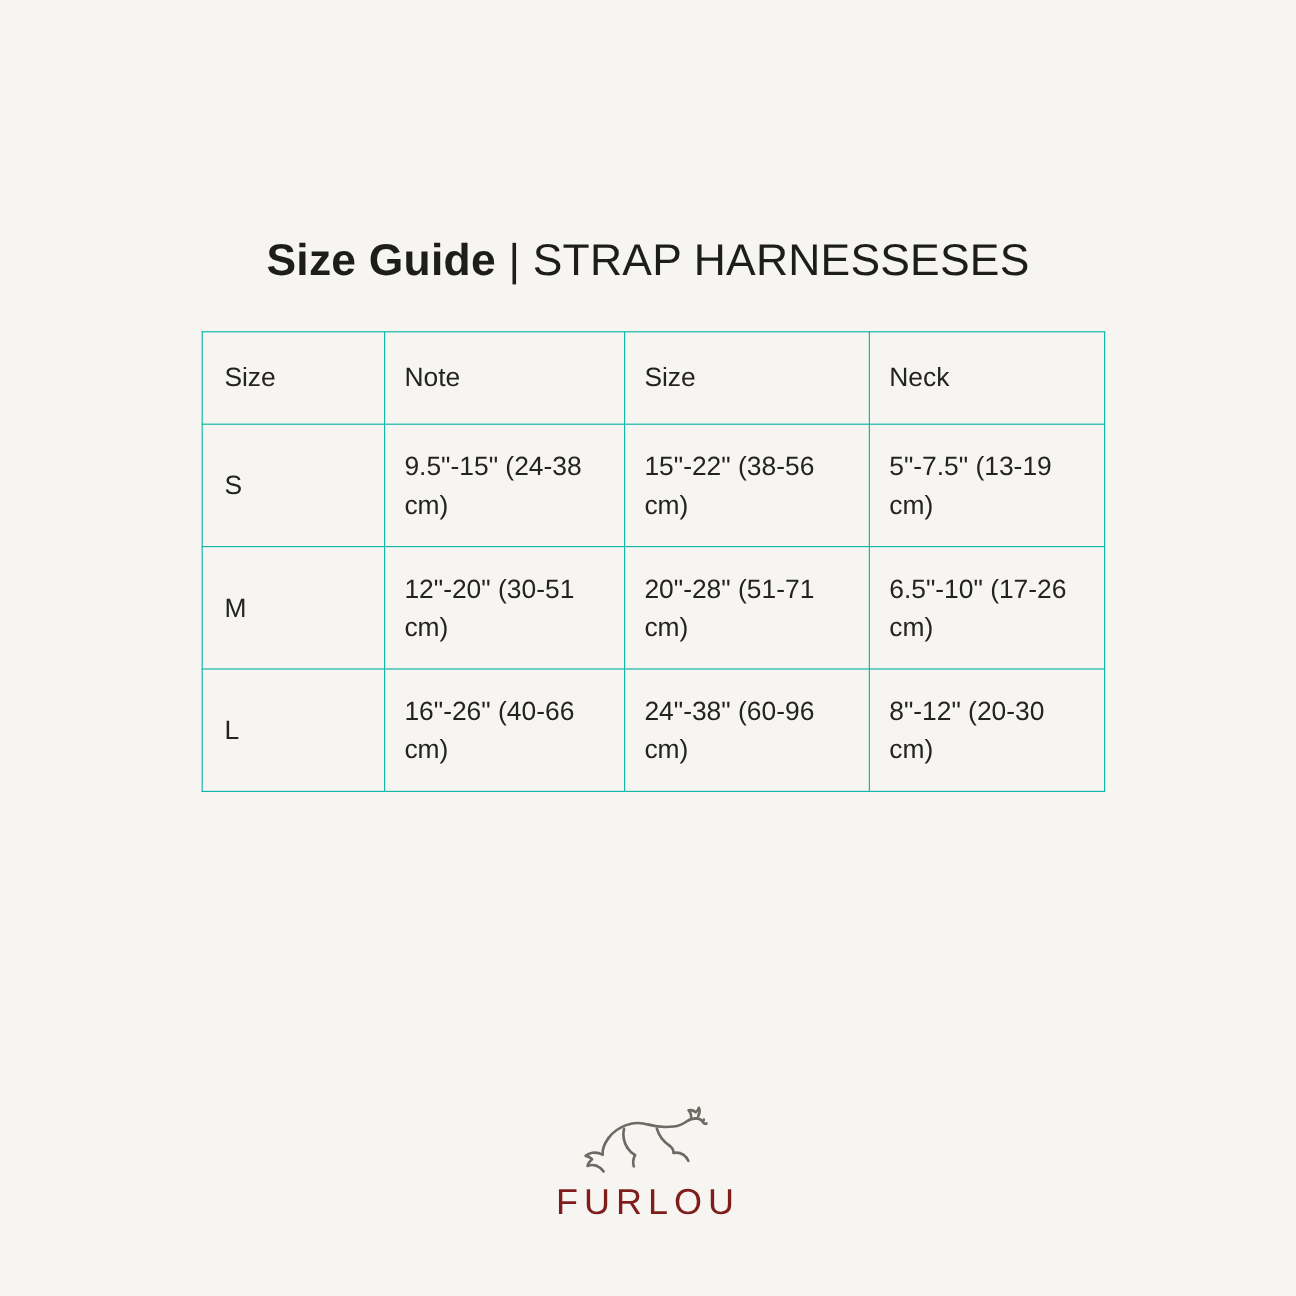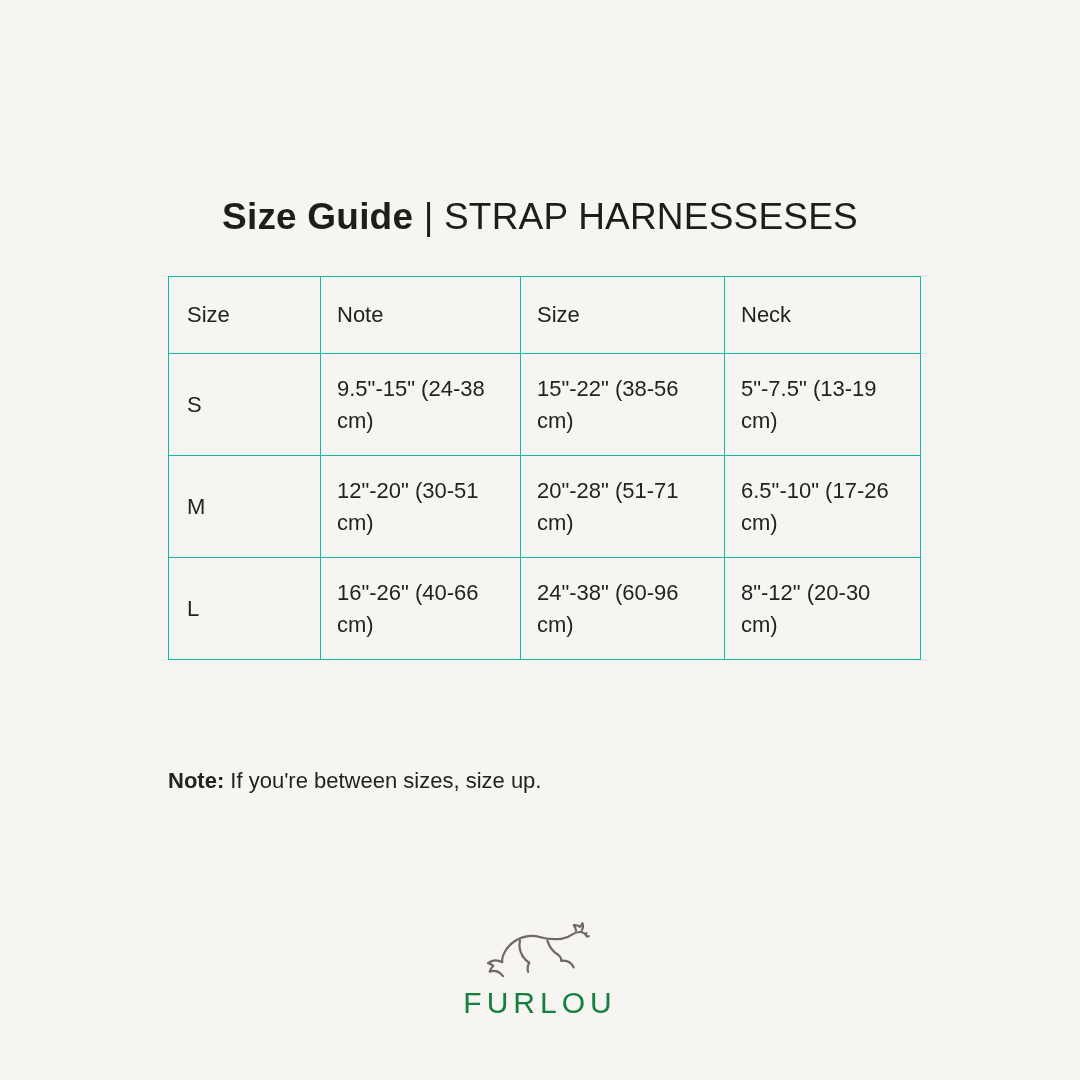--- a/index.html
+++ b/index.html
@@ -93,21 +93,21 @@
     text-align: center;
   }
   .brand svg {
     display: block;
     margin: 0 auto;
   }
   .brand-name {
     margin-top: 6px;
     font-size: 30px;
     letter-spacing: 5px;
-    color: #15803d;
+    color: #7f1d1d;
     font-weight: 400;
   }
 </style>
 </head>
 <body>
 
 <div class="page">
 
   <div class="title">
     <span class="title-bold">Size Guide</span><span class="title-reg"> | STRAP HARNESSESES</span>
@@ -145,23 +145,20 @@
         <tr>
           <td class="cell-size">L</td>
           <td>16"-26" (40-66 cm)</td>
           <td>24"-38" (60-96 cm)</td>
           <td>8"-12" (20-30 cm)</td>
         </tr>
       </tbody>
     </table>
   </div>
 
-  <div class="note">
-    <b>Note:</b><span> If you're between sizes, size up.</span>
-  </div>
 
   <div class="brand">
     <svg width="112" height="64" viewBox="0 0 112 64" aria-hidden="true">
       <g fill="none" stroke="#6e6a63" stroke-width="2.2" stroke-linecap="round" stroke-linejoin="round">
         <path d="M96 16c2.5 0 5 1.6 6.2 3.6 0.6 1 1.8 1.2 2.6 0.6"></path>
         <path d="M96 16c-3 0-5.4 0.8-7.6 2.4-3.4 2.5-6.8 4-11 4.4-7 0.7-14.5 0.2-21-1.6"></path>
         <path d="M97.8 14.2c1.2-2 1.6-4.6 0.6-7-0.6 1.6-1.6 2.8-2.6 3.6-1.6-1.4-3.8-2-6-1.6 1.4 1.6 2.2 3.6 2.2 5.6"></path>
         <path d="M101.5 18.5c0.6-0.2 1-0.8 1-1.5"></path>
         <path d="M56.4 21.2c-6-1.8-12.6-1.8-18.6 0.4-5.6 2-11 5.8-14.6 10.6"></path>
         <path d="M23.2 32.2c-3.6 4.8-5.4 9.8-5 14"></path>

